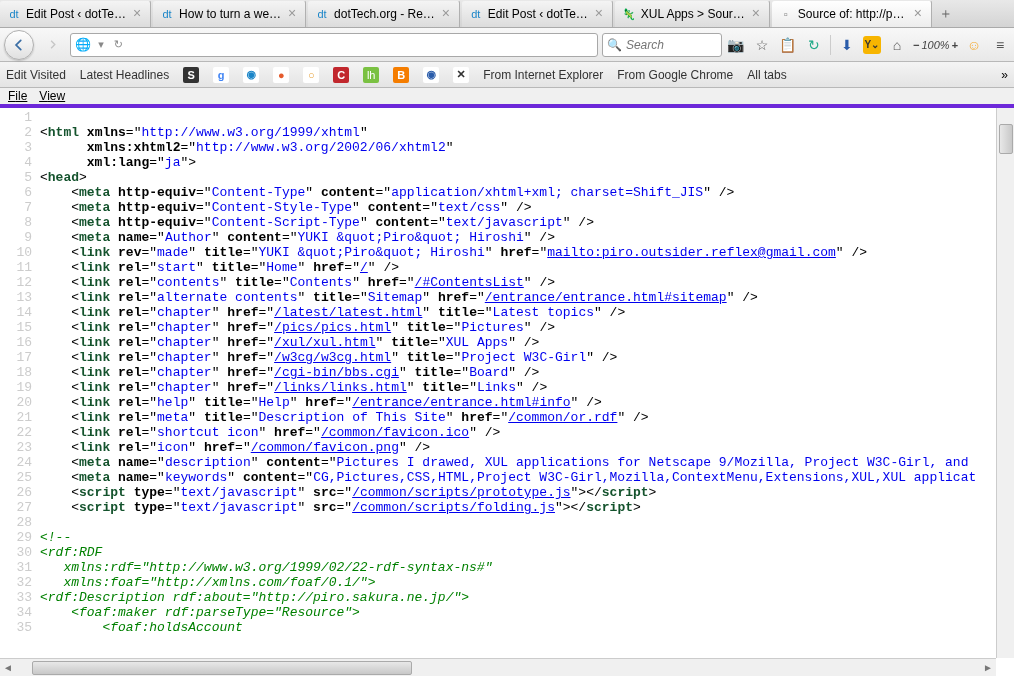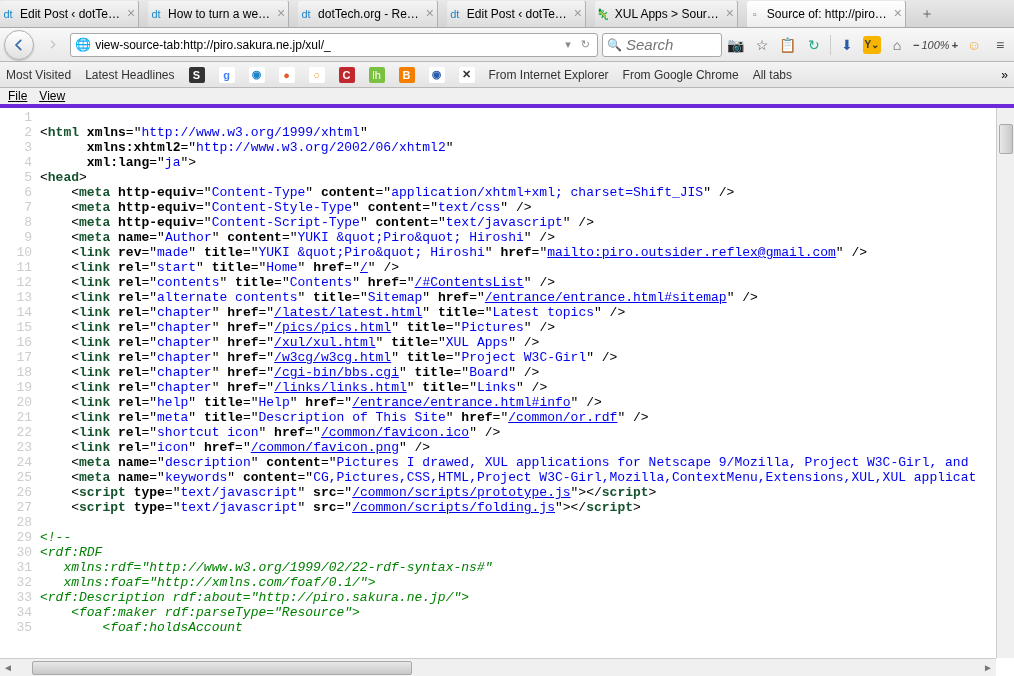--- a/index.html
+++ b/index.html
@@ -1,33 +1,33 @@
 <!DOCTYPE html>
 <html><head>
 <meta charset="utf-8">
 <style>
 * { margin: 0; padding: 0; box-sizing: border-box; }
 body { font-family: "Segoe UI", Tahoma, sans-serif; font-size: 12px; background: #fff; overflow: hidden; width: 1014px; height: 676px; }
 .tabbar { display: flex; background: linear-gradient(#e8e8e8,#d4d4d4); height: 28px; border-bottom: 1px solid #aaa; }
-.tab { display: flex; align-items: center; gap: 4px; padding: 0 0; max-width: 160px; min-width: 100px; border-right: 1px solid #b0b0b0; background: linear-gradient(#f4f4f4,#dcdcdc); border-top: 1px solid #e8e8e8; position: relative; border-radius: 3px 3px 0 0; margin-right: 9px; cursor: pointer; }
+.tab { display: flex; align-items: center; gap: 4px; padding: 0 6px; max-width: 160px; min-width: 100px; border-right: 1px solid #b0b0b0; background: linear-gradient(#f4f4f4,#dcdcdc); border-top: 1px solid #e8e8e8; position: relative; border-radius: 3px 3px 0 0; margin-right: 2px; cursor: pointer; }
 .tab.active { background: linear-gradient(#fff,#ededed); }
 .tab .fav { width: 16px; height: 16px; flex-shrink: 0; display: flex; align-items: center; justify-content: center; font-size: 11px; }
 .tab .label { white-space: nowrap; overflow: hidden; text-overflow: ellipsis; flex: 1; font-size: 12px; }
 .tab .close { width: 14px; height: 14px; border-radius: 3px; color: #999; font-size: 14px; line-height: 12px; text-align: center; flex-shrink: 0; cursor: pointer; }
 .newtab { width: 24px; display: flex; align-items: center; justify-content: center; color: #666; font-size: 14px; cursor: pointer; }
 .navbar { display: flex; align-items: center; height: 34px; background: linear-gradient(#f8f8f8,#e8e8e8); border-bottom: 1px solid #b8b8b8; padding: 0 4px; gap: 4px; }
 .navbtn { width: 28px; height: 28px; border-radius: 4px; border: 1px solid transparent; display: flex; align-items: center; justify-content: center; color: #555; cursor: pointer; font-size: 14px; }
 .backbtn { width: 30px; height: 30px; border-radius: 50%; border: 1px solid #b0b0b0; background: linear-gradient(#fff,#e0e0e0); box-shadow: 0 1px 2px rgba(0,0,0,.2); }
 .urlbox { flex: 1; display: flex; align-items: center; height: 24px; background: #fff; border: 1px solid #a8a8a8; border-radius: 3px; padding: 0 4px; gap: 4px; min-width: 200px; }
 .urlbox .globe { color: #888; font-size: 13px; }
 .urlbox input { border: none; outline: none; flex: 1; font-size: 12px; background: transparent; }
 .urlbox .dropdown, .urlbox .reload { color: #888; font-size: 11px; cursor: pointer; padding: 0 3px; }
 .searchbox { width: 120px; display: flex; align-items: center; height: 24px; background: #fff; border: 1px solid #a8a8a8; border-radius: 3px; padding: 0 4px; gap: 4px; }
 .searchbox .mag { color: #888; font-size: 12px; }
-.searchbox input { border: none; outline: none; flex: 1; font-size: 15px; font-style: italic; color: #999; background: transparent; }
+.searchbox input { border: none; outline: none; flex: 1; font-size: 12px; font-style: italic; color: #999; background: transparent; }
 .rightnav { display: flex; align-items: center; gap: 6px; }
 .rightnav .ico { width: 20px; height: 20px; display: flex; align-items: center; justify-content: center; color: #555; cursor: pointer; font-size: 14px; }
 .zoombox { display: flex; align-items: center; gap: 2px; font-size: 11px; font-style: italic; color: #444; }
 .bookbar { display: flex; align-items: center; height: 26px; background: linear-gradient(#f4f4f4,#e4e4e4); border-bottom: 1px solid #b8b8b8; padding: 0 6px; gap: 14px; font-size: 12px; }
 .bookitem { display: flex; align-items: center; gap: 4px; cursor: pointer; color: #333; }
 .bookitem .bic { width: 16px; height: 16px; display: flex; align-items: center; justify-content: center; border-radius: 2px; font-size: 11px; }
 .menubar { display: flex; align-items: center; height: 20px; background: #f0f0f0; border-bottom: 4px solid #6d28d9; padding: 0 4px; gap: 4px; font-size: 12px; }
 .menubar span { text-decoration: underline; padding: 1px 4px; cursor: pointer; }
 .source { position: absolute; top: 108px; left: 0; right: 0; bottom: 18px; overflow: auto; font-family: Consolas, "Courier New", monospace; font-size: 13px; line-height: 15px; white-space: pre; padding-top: 2px; }
 .ln { display: inline-block; width: 40px; text-align: right; color: #ccc; padding-right: 8px; user-select: none; }
@@ -85,21 +85,20 @@
         <path d="M15 4l-8 8 8 8" stroke="#3b6ea5" stroke-width="3" fill="none" stroke-linecap="round"></path>
       </svg>
   </div>
   <div class="navbtn" style="opacity:.4">
     <svg width="11" height="11" viewBox="0 0 24 24">
         <path d="M9 4l8 8-8 8" stroke="#888" stroke-width="3" fill="none"></path>
       </svg>
   </div>
   <div class="urlbox">
     <span class="globe">🌐</span>
-    <input type="text" value="view-source-tab:http://piro.sakura.ne.jp/xul/_" style="">
     <span class="dropdown">▾</span>
     <span class="reload">↻</span>
   </div>
   <div class="searchbox">
     <span class="mag">🔍</span>
     <input type="text" placeholder="Search" style="">
   </div>
   <div class="rightnav">
     <div class="ico">📷</div>
     <div class="ico">☆</div>
@@ -114,21 +113,21 @@
       <span>100%</span>
       <span style="cursor:pointer;font-weight:bold">+</span>
     </div>
     <div class="ico" style="color:#f5a623">☺</div>
     <div class="ico">≡</div>
   </div>
 </div>
 
 <div class="bookbar" id="bookbar">
     <div class="bookitem">
-      <span>Most Visited</span>
+      <span>Edit Visited</span>
     </div>
     <div class="bookitem">
       <span>Latest Headlines</span>
     </div>
     <div class="bookitem">
       <span class="bic" style="background:#333;color:#fff;font-weight:bold">S</span>
     </div>
     <div class="bookitem">
       <span class="bic" style="background:#fff;color:#4285f4;font-weight:bold">g</span>
     </div>

